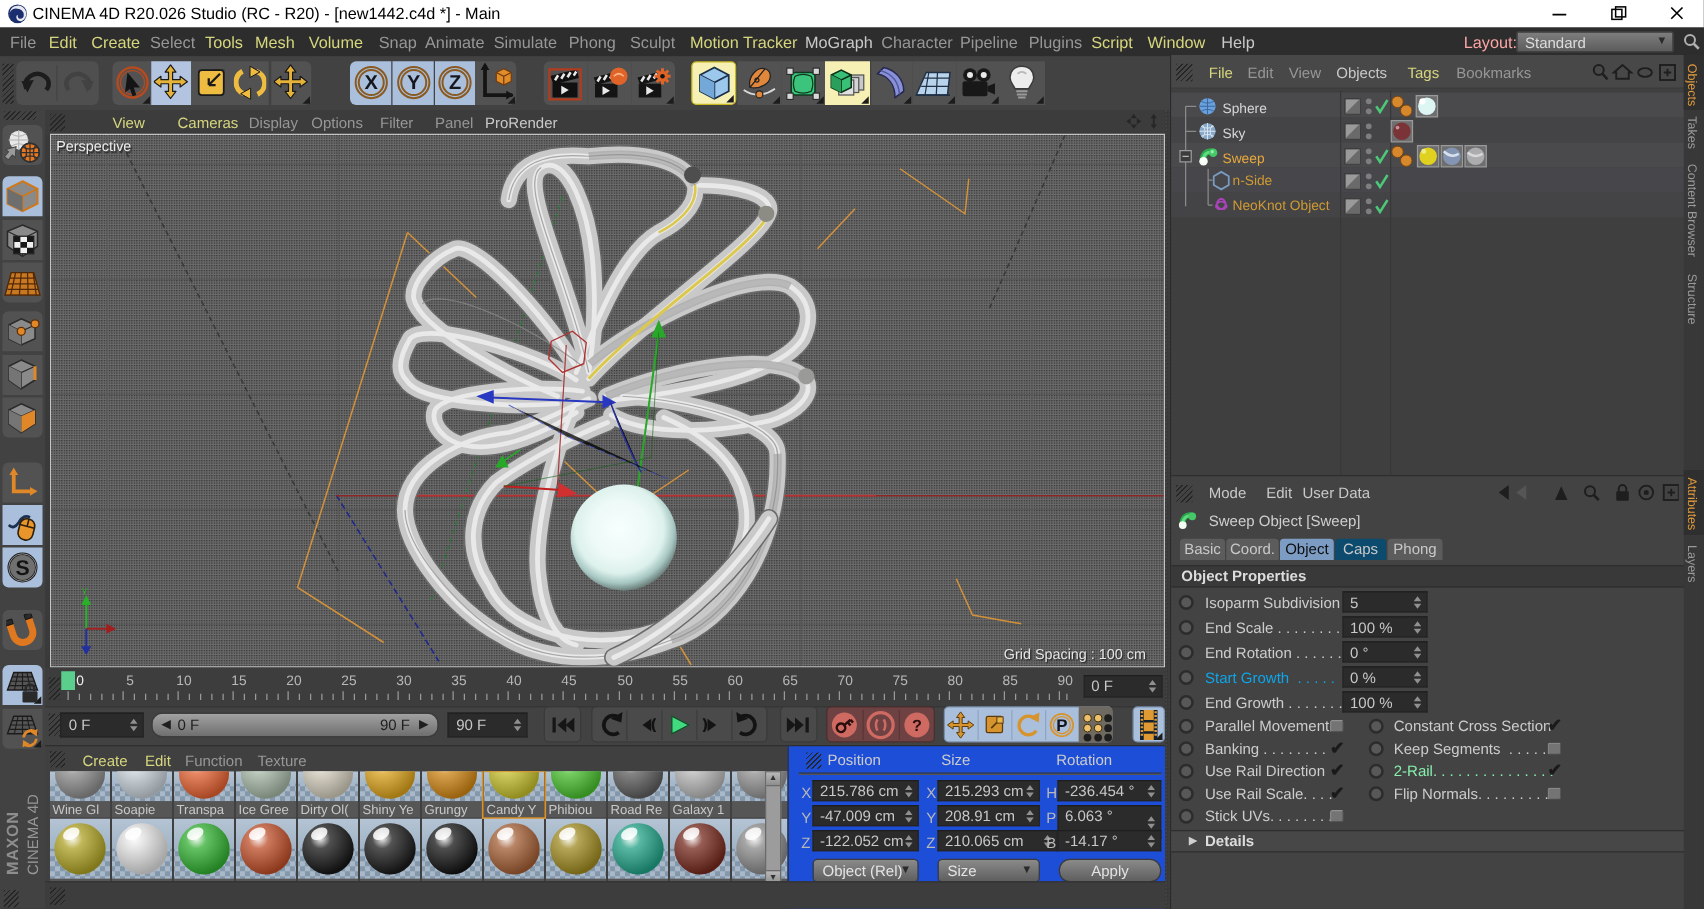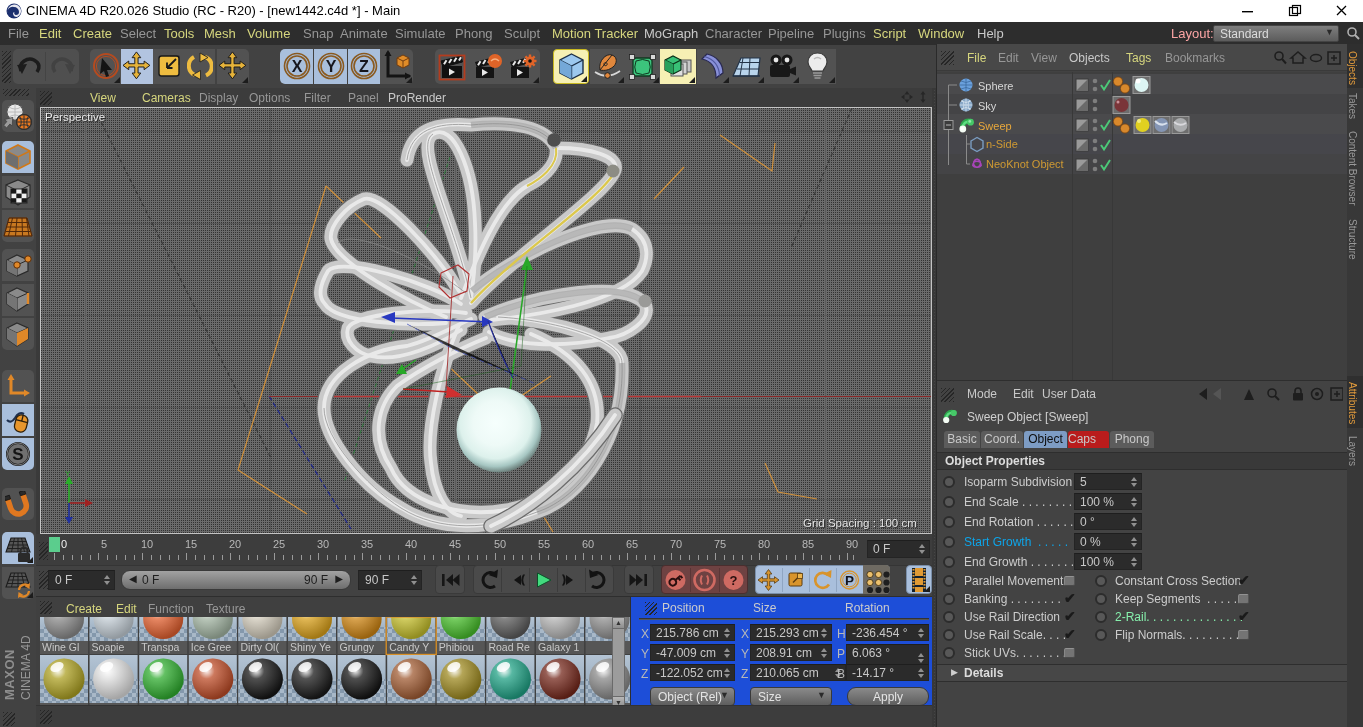--- a/index.html
+++ b/index.html
@@ -1172,21 +1172,21 @@
       <path d="M4 12 C3.5 6.5 7 3 12 4.5" fill="none" stroke="#2ea84e" stroke-width="4.6" stroke-linecap="round"></path>
       <path d="M4 11.5 C4 7 7 3.8 11.5 5" fill="none" stroke="#5ede82" stroke-width="2.2" stroke-linecap="round"></path>
       <circle cx="4.2" cy="12" r="3.1" fill="#f4fcf4"></circle>
       <circle cx="11.8" cy="5" r="3.1" fill="#46c868"></circle>
     </svg>
     <span class="abs" style="left:30px;top:29px;color:#cfcfcf">Sweep Object [Sweep]</span>
 
     <div class="abs" style="left:7px;top:50px;width:36px;height:17px;background:#5c5c5c;border-radius:3px 3px 0 0;color:#c8c8c8;text-align:center;padding-top:1px">Basic</div>
     <div class="abs" style="left:44px;top:50px;width:42px;height:17px;background:#5c5c5c;border-radius:3px 3px 0 0;color:#c8c8c8;text-align:center;padding-top:1px">Coord.</div>
     <div class="abs" style="left:87px;top:50px;width:43px;height:17px;background:#7d9cc4;border-radius:3px 3px 0 0;color:#0e0e0e;text-align:center;padding-top:1px">Object</div>
-    <div class="abs" style="left:131px;top:50px;width:41px;height:17px;background:#b91c1c;border-radius:3px 3px 0 0;color:#c8c8c8;text-align:left;padding-top:1px">Caps</div>
+    <div class="abs" style="left:131px;top:50px;width:41px;height:17px;background:#0c4a6e;border-radius:3px 3px 0 0;color:#c8c8c8;text-align:center;padding-top:1px">Caps</div>
     <div class="abs" style="left:173px;top:50px;width:44px;height:17px;background:#5c5c5c;border-radius:3px 3px 0 0;color:#c8c8c8;text-align:center;padding-top:1px">Phong</div>
 
     <div class="abs" style="left:0;top:71px;width:411px;height:18px;background:#393939;border-top:1px solid #2e2e2e;border-bottom:1px solid #2e2e2e">
       <span class="abs" style="left:8px;top:1px;color:#dcdcdc;font-weight:bold">Object Properties</span>
     </div>
     <div id="amrows" class="abs" style="left:0;top:89px;width:411px;height:240px">
           <div class="abs" style="left:6px;top:6px;width:12px;height:12px;border-radius:50%;background:#585858;border:2.5px solid #2c2c2c"></div>
           <span class="abs" style="left:27px;top:5px;color:#cccccc;white-space:pre">Isoparm Subdivision</span>
           <div class="abs fld" style="left:137px;top:3px;width:68px;height:17px">
             <span class="abs" style="left:5px;top:1px">5</span>

